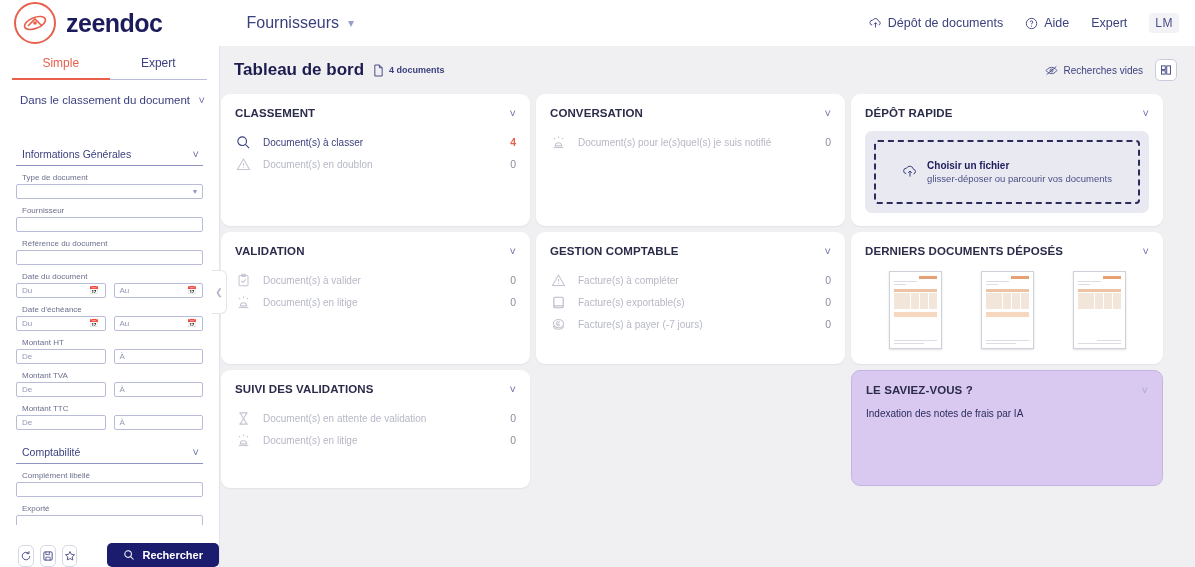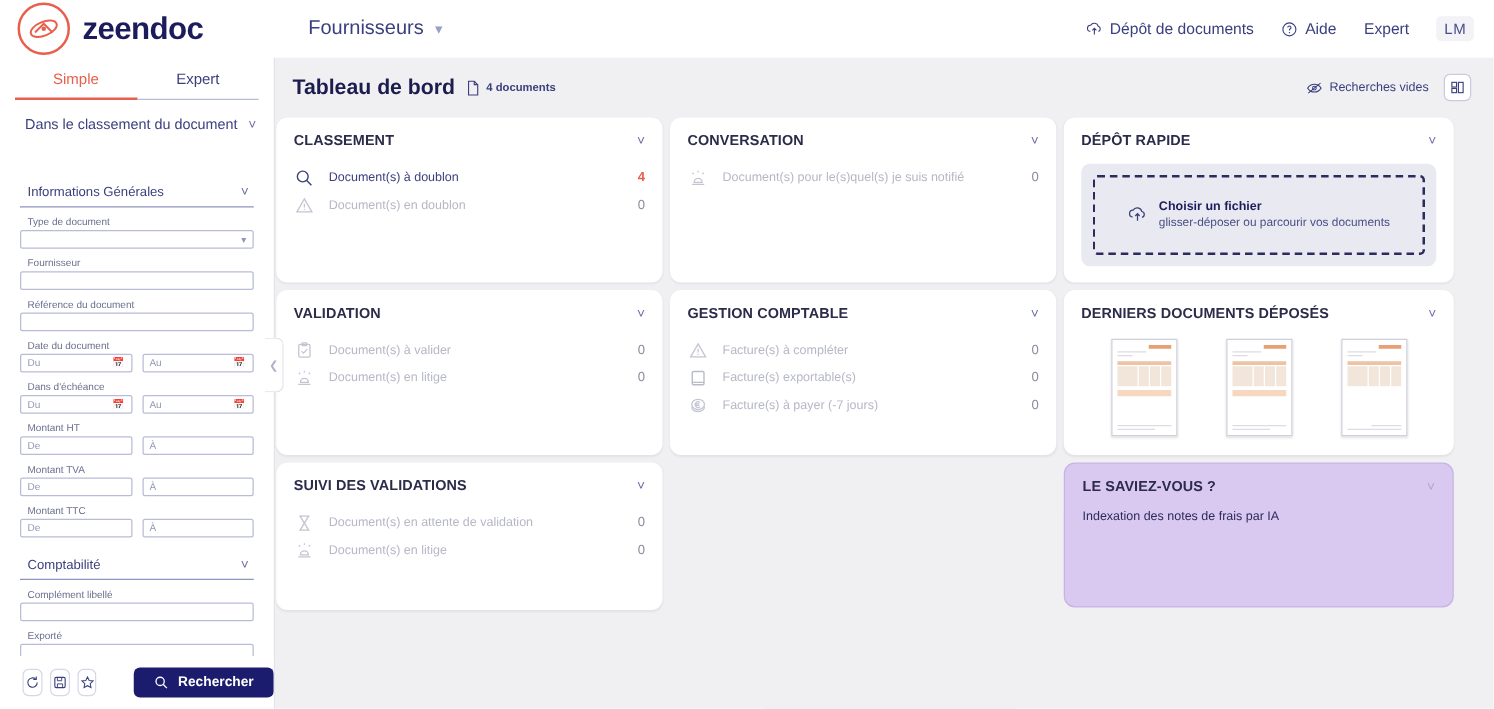--- a/index.html
+++ b/index.html
@@ -75,21 +75,21 @@
     display: flex; align-items: center; position: relative;
   }
   .inp.sel { justify-content: flex-end; }
   .inp .ph { color: #9397b5; }
   .row2 { display: flex; gap: 8px; }
   .row2 .inp { flex: 1; justify-content: space-between; }
   .mini-ico { color: #8f93c0; font-size: 8px; line-height: 1; }
 
   .side-footer {
     position: absolute; left: 0; bottom: 0; width: 219px; height: 42px;
-    background: #fff; display: flex; align-items: center; gap: 6px; padding-left: 18px;
+    background: #fff; display: flex; align-items: flex-end; gap: 6px; padding-left: 18px;
   }
   .rnd-btn {
     width: 22px; height: 22px; border: 1px solid #d6d8e6; border-radius: 5px;
     background: #fff; display: flex; align-items: center; justify-content: center;
     color: #3a3f7d; cursor: pointer;
   }
   .search-btn {
     margin-left: 24px; height: 24px; padding: 0 16px; border-radius: 5px;
     background: #1c1c6e; color: #fff; font-size: 11px; font-weight: bold;
     display: flex; align-items: center; gap: 7px; cursor: pointer; border: none;
@@ -287,21 +287,21 @@
           <span class="mini-ico">📅</span>
         </div>
         <div class="inp">
           <span class="ph">Au</span>
           <span class="mini-ico">📅</span>
         </div>
       </div>
     </div>
 
     <div class="field">
-      <div class="field-label">Dans d'échéance</div>
+      <div class="field-label">Date d'échéance</div>
       <div class="row2">
         <div class="inp">
           <span class="ph">Du</span>
           <span class="mini-ico">📅</span>
         </div>
         <div class="inp">
           <span class="ph">Au</span>
           <span class="mini-ico">📅</span>
         </div>
       </div>
@@ -431,21 +431,21 @@
           <div class="card-title">CLASSEMENT</div>
           <div class="chev">˅</div>
         </div>
         <div class="stat-row active-row">
           <span class="stat-ico">
             <svg width="15" height="15" viewBox="0 0 16 16">
               <circle cx="6.6" cy="6.6" r="4.6" fill="none" stroke="#3a3f7d" stroke-width="1.2"></circle>
               <path d="M10 10l4 4" stroke="#3a3f7d" stroke-width="1.2"></path>
             </svg>
           </span>
-          <span class="stat-label">Document(s) à doublon</span>
+          <span class="stat-label">Document(s) à classer</span>
           <span class="stat-val">4</span>
         </div>
         <div class="stat-row muted-row">
           <span class="stat-ico">
             <svg width="15" height="15" viewBox="0 0 16 16">
               <path d="M8 2.2L14.4 13.4H1.6z" fill="none" stroke="#c3c5d1" stroke-width="1.1"></path>
               <path d="M8 6.4v3.1" stroke="#c3c5d1" stroke-width="1.1"></path>
               <circle cx="8" cy="11.2" r=".6" fill="#c3c5d1"></circle>
             </svg>
           </span>

